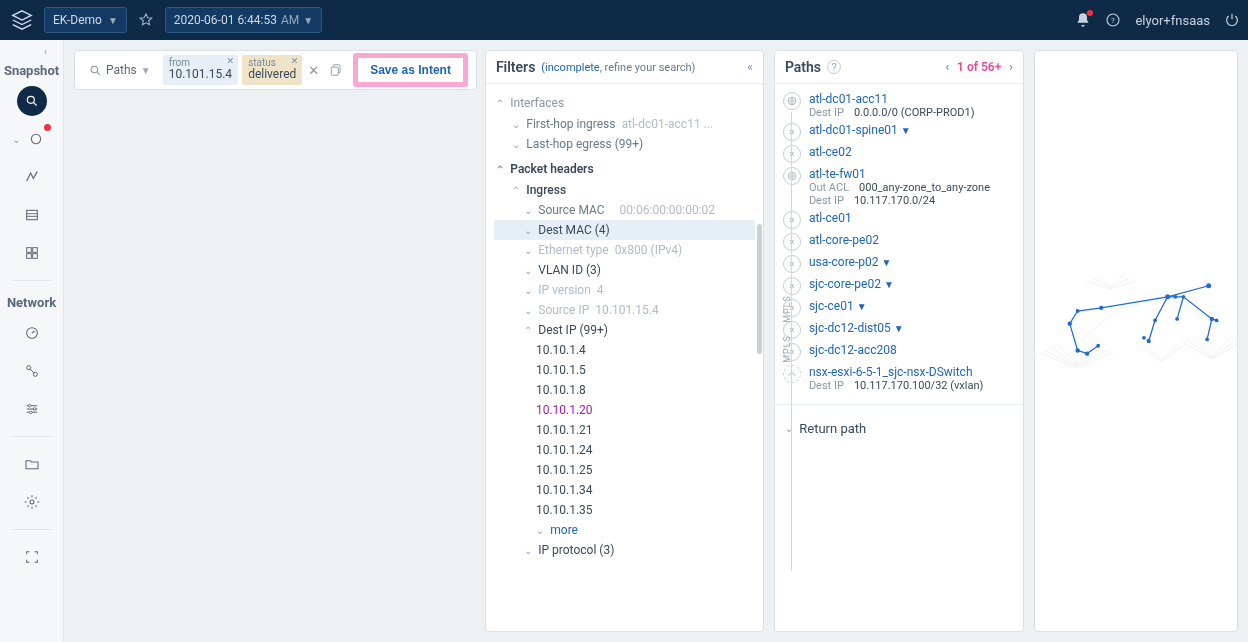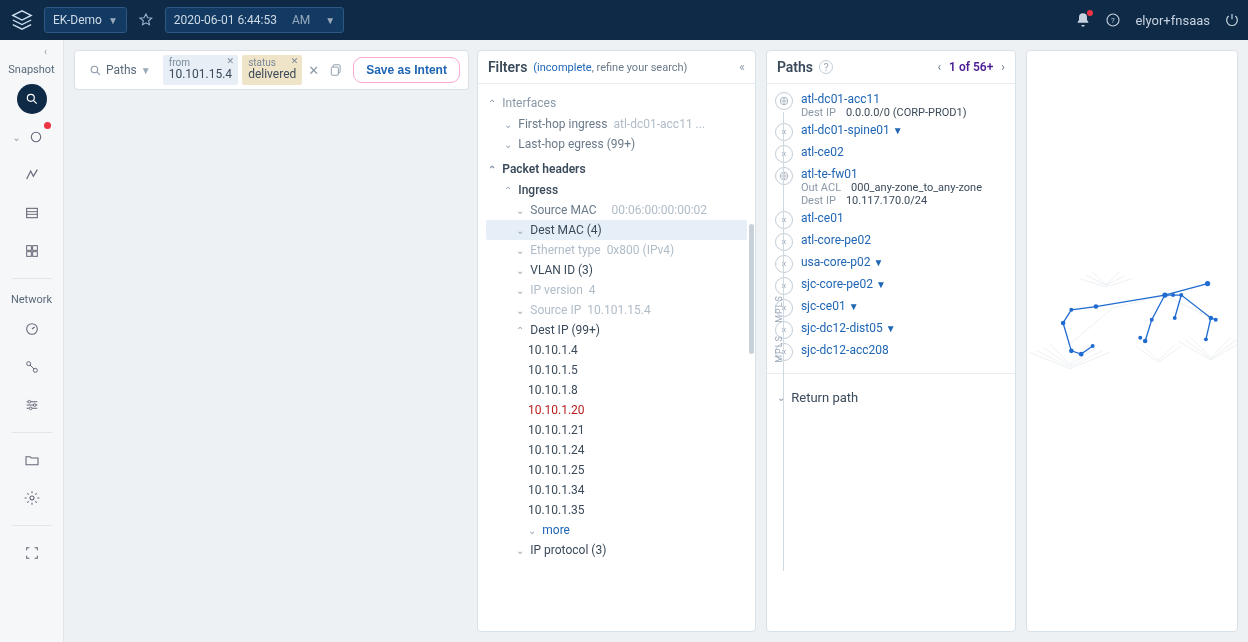--- a/index.html
+++ b/index.html
@@ -8,37 +8,37 @@
   .topbar { height: 40px; background: #0e2a47; display: flex; align-items: center; padding: 0 8px; color: #d0dae6; }
   .topbar .logo { width: 28px; height: 28px; display: flex; align-items: center; justify-content: center; margin-right: 8px; }
   .topbar .sel { background: #123a63; border: 1px solid #2b5884; height: 26px; border-radius: 3px; display: flex; align-items: center; padding: 0 8px; color: #d0dae6; font-size: 12px; gap: 6px; }
   .topbar .star { width: 26px; height: 26px; display: flex; align-items: center; justify-content: center; margin: 0 6px; color: #9ab; }
   .topbar .right { margin-left: auto; display: flex; align-items: center; gap: 14px; color: #c7d2e0; }
   .topbar .right .bell { position: relative; }
   .topbar .right .bell .dot { position: absolute; top: -2px; right: -2px; width: 6px; height: 6px; background: #e34; border-radius: 50%; }
   .chev { font-size: 10px; color: #9ab; }
   
   .leftrail { position: absolute; top: 40px; left: 0; width: 64px; bottom: 0; background: #f5f7f9; border-right: 1px solid #e0e6ec; display: flex; flex-direction: column; align-items: center; padding-top: 6px; }
-  .leftrail .group-label { font-size: 11px; color: #5a6a7a; margin: 6px 6px 4px; font-weight: 400; }
+  .leftrail .group-label { font-size: 13px; color: #5a6a7a; margin: 6px 6px 4px; font-weight: 700; }
   .leftrail .railbtn { width: 30px; height: 30px; border-radius: 50%; display: flex; align-items: center; justify-content: center; margin: 4px 0; color: #667; position: relative; }
   .leftrail .railbtn.active { background: #0e2a47; color: #fff; }
   .leftrail .railbtn .dot { position: absolute; top: 0; right: 0; width: 7px; height: 7px; background: #e34; border-radius: 50%; }
   .leftrail .chevtiny { font-size: 10px; color: #99a; margin-right: -28px; }
   .leftrail .divider { width: 40px; height: 1px; background: #e0e6ec; margin: 8px 0; }
   
   .main { position: absolute; top: 40px; left: 64px; right: 0; bottom: 0; display: flex; flex-direction: row; padding: 10px; gap: 8px; }
   .querybar { background: #fff; border: 1px solid #d8e0e8; border-radius: 4px; height: 40px; display: flex; align-items: center; padding: 0 8px; gap: 6px; }
   .querybar .dd { display: flex; align-items: center; gap: 4px; color: #5a6a7a; font-size: 12px; padding: 0 6px; }
   .chip { background: #e7eef5; border-radius: 2px; padding: 2px 6px 3px; font-size: 11px; line-height: 1.1; display: flex; flex-direction: column; position: relative; }
   .chip .k { font-size: 10px; color: #7a8a9a; }
   .chip .v { font-size: 12px; color: #3a4a5a; }
   .chip .x { position: absolute; top: 2px; right: 4px; font-size: 9px; color: #7a8a9a; }
   .chip.status { background: #f0e4c8; }
   .querybar .rightside { margin-left: auto; display: flex; align-items: center; gap: 10px; }
-  .querybar .intent { border: 1px solid #f9a8d4; color: #2066b5; background: #fff; padding: 5px 12px; border-radius: 9px; font-size: 12px; font-weight: 600; }
+  .querybar .intent { border: 5px solid #f9a8d4; color: #2066b5; background: #fff; padding: 5px 12px; border-radius: 3px; font-size: 12px; font-weight: 600; }
   .querybar .ico { color: #8a98a8; }
   .content { flex: 1; display: flex; gap: 10px; min-height: 0; }
   
   .panel { background: #fff; border: 1px solid #d8e0e8; border-radius: 4px; display: flex; flex-direction: column; min-height: 0; }
   .filters { width: 279px; }
   .panel .ph { padding: 8px 10px; border-bottom: 1px solid #e6ecf2; display: flex; align-items: center; gap: 6px; }
   .panel .ph .title { font-weight: 600; font-size: 14px; }
   .panel .ph .sub { font-size: 11px; color: #2066b5; }
   .panel .ph .sub2 { font-size: 11px; color: #6a7a8a; }
   .panel .ph .coll { margin-left: auto; color: #8a98a8; font-size: 12px; }
@@ -89,21 +89,21 @@
   </div>
   <div class="sel">
     <span>EK-Demo</span>
     <span class="chev">▼</span>
   </div>
   <div class="star">
     <svg width="16" height="16" viewBox="0 0 24 24">
         <path fill="none" stroke="#9ab6d4" stroke-width="1.6" d="M12 3l2.5 5.5 6 .6-4.5 4.1 1.3 6-5.3-3-5.3 3 1.3-6L3 9.1l6-.6z"></path>
       </svg>
   </div>
-  <div class="sel" style="gap:15px">
+  <div class="sel" style="gap:4px">
     <span>2020-06-01  6:44:53</span>
     <span style="font-size:12px;color:#9ab">AM</span>
     <span class="chev">▼</span>
   </div>
   <div class="right">
     <div class="bell">
       <svg width="16" height="16" viewBox="0 0 24 24">
           <path fill="#c7d2e0" d="M12 2a6 6 0 0 0-6 6v4l-2 3v1h16v-1l-2-3V8a6 6 0 0 0-6-6zm0 20a2.5 2.5 0 0 0 2.5-2.5h-5A2.5 2.5 0 0 0 12 22z"></path>
         </svg>
       <span class="dot"></span>
@@ -292,21 +292,21 @@
               <span class="muted"><span>Source IP</span>&nbsp;&nbsp;<span>10.101.15.4</span></span>
             </div>
           <div class="frow l2" style="color:#3a4a5a">
               <span class="crt">⌃</span>
               <span>Dest IP (99+)</span>
             </div>
           <div id="iplist">
               <div class="frow l3" style="color: rgb(58, 74, 90);">10.10.1.4</div>
               <div class="frow l3" style="color: rgb(58, 74, 90);">10.10.1.5</div>
               <div class="frow l3" style="color: rgb(58, 74, 90);">10.10.1.8</div>
-              <div class="frow l3" style="color: #b91c1c;">10.10.1.20</div>
+              <div class="frow l3" style="color: #a21caf;">10.10.1.20</div>
               <div class="frow l3" style="color: rgb(58, 74, 90);">10.10.1.21</div>
               <div class="frow l3" style="color: rgb(58, 74, 90);">10.10.1.24</div>
               <div class="frow l3" style="color: rgb(58, 74, 90);">10.10.1.25</div>
               <div class="frow l3" style="color: rgb(58, 74, 90);">10.10.1.34</div>
               <div class="frow l3" style="color: rgb(58, 74, 90);">10.10.1.35</div>
             </div>
           <div class="frow l3">
               <span class="crt">⌄</span>
               <span class="link">more</span>
             </div>
@@ -319,21 +319,21 @@
         </div>
       </div>
     </div>
 
     <div class="panel paths">
       <div class="ph">
         <span class="title">Paths</span>
         <span style="color:#9ab;font-size:11px;border:1px solid #c2cdd8;border-radius:50%;width:14px;height:14px;display:inline-flex;align-items:center;justify-content:center">?</span>
         <div class="pager">
           <span>‹</span>
-          <span style="color:#4c1d95;font-weight:600">1 of 56+</span>
+          <span style="color:#ec4899;font-weight:600">1 of 56+</span>
           <span>›</span>
         </div>
       </div>
       <div class="body">
         <div class="vline"></div>
         <div class="mpls" style="top:220px">MPLS</div>
         <div class="mpls" style="top:260px">MPLS</div>
         <div id="hops">
             <div class="hoprow">
               <div class="ic">
@@ -405,20 +405,31 @@
             <div class="hoprow">
               <div class="ic">×</div>
               <div class="txt">
                 <div class="name">sjc-dc12-dist05 <span class="chv">▼</span></div>
               </div>
             </div>
             <div class="hoprow">
               <div class="ic">×</div>
               <div class="txt">
                 <div class="name">sjc-dc12-acc208</div>
+              </div>
+            </div>
+            <div class="hoprow">
+              <div class="ic dashed">
+                <svg width="10" height="10" viewBox="0 0 24 24">
+                  <path stroke="#8a98a8" stroke-width="1.6" fill="none" d="M4 16c4-8 12-8 16 0"></path>
+                </svg>
+              </div>
+              <div class="txt">
+                <div class="name">nsx-esxi-6-5-1_sjc-nsx-DSwitch</div>
+                <div class="kv">Dest IP<span class="v">10.117.170.100/32 (vxlan)</span></div>
               </div>
             </div>
           </div>
         <div class="sep"></div>
         <div class="return">
             <span style="font-size:10px;color:#8a98a8">⌄</span>
             <span>Return path</span>
           </div>
       </div>
     </div>

